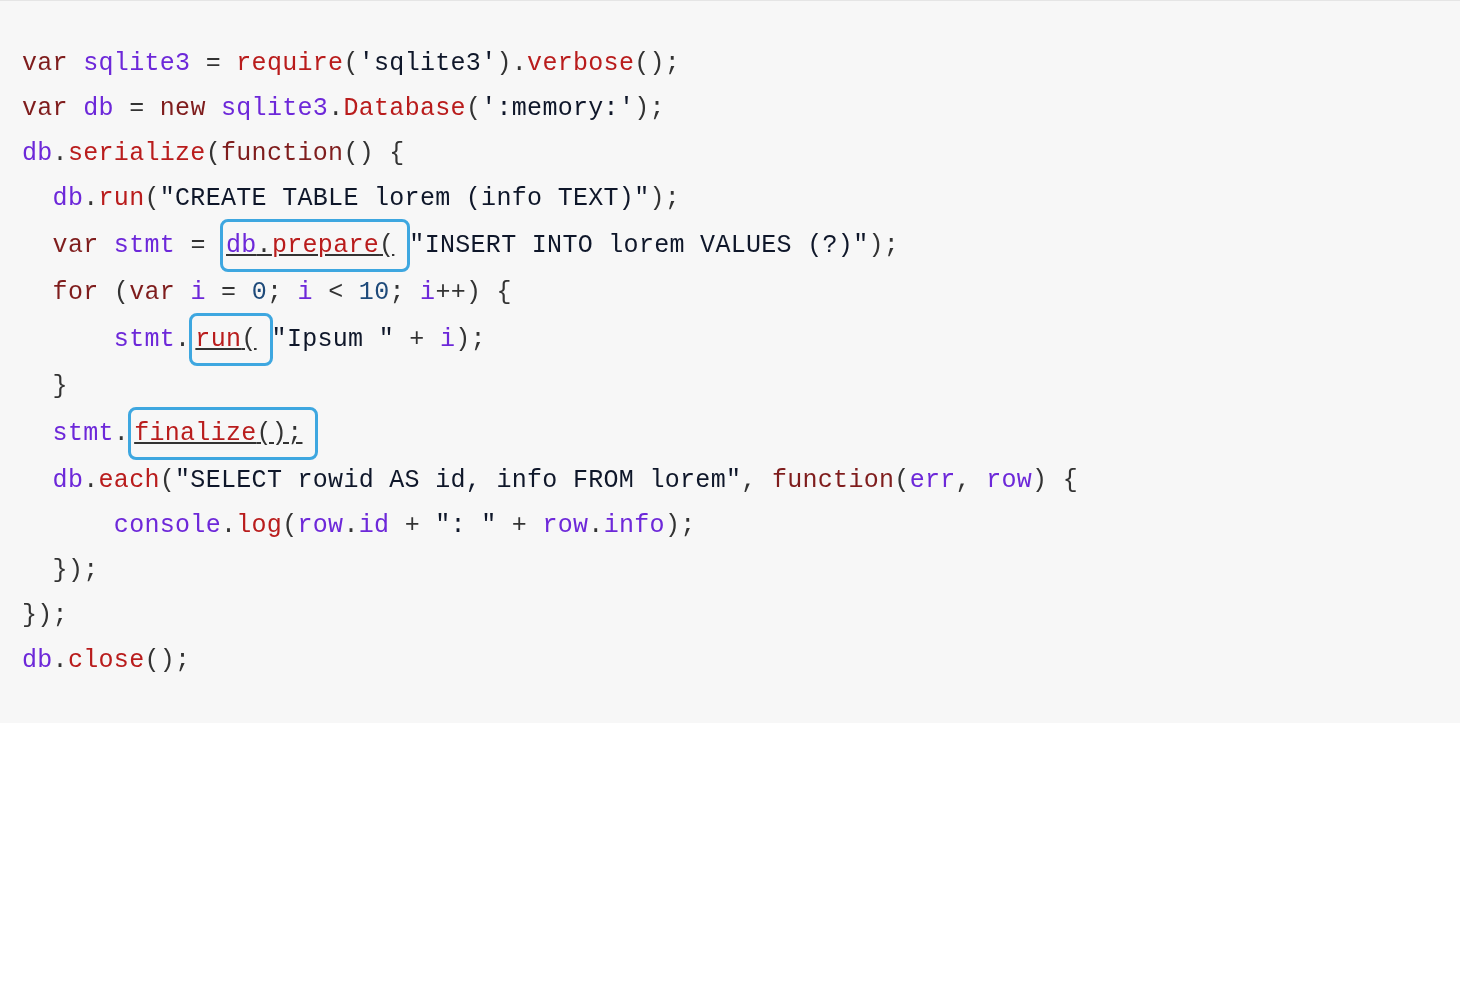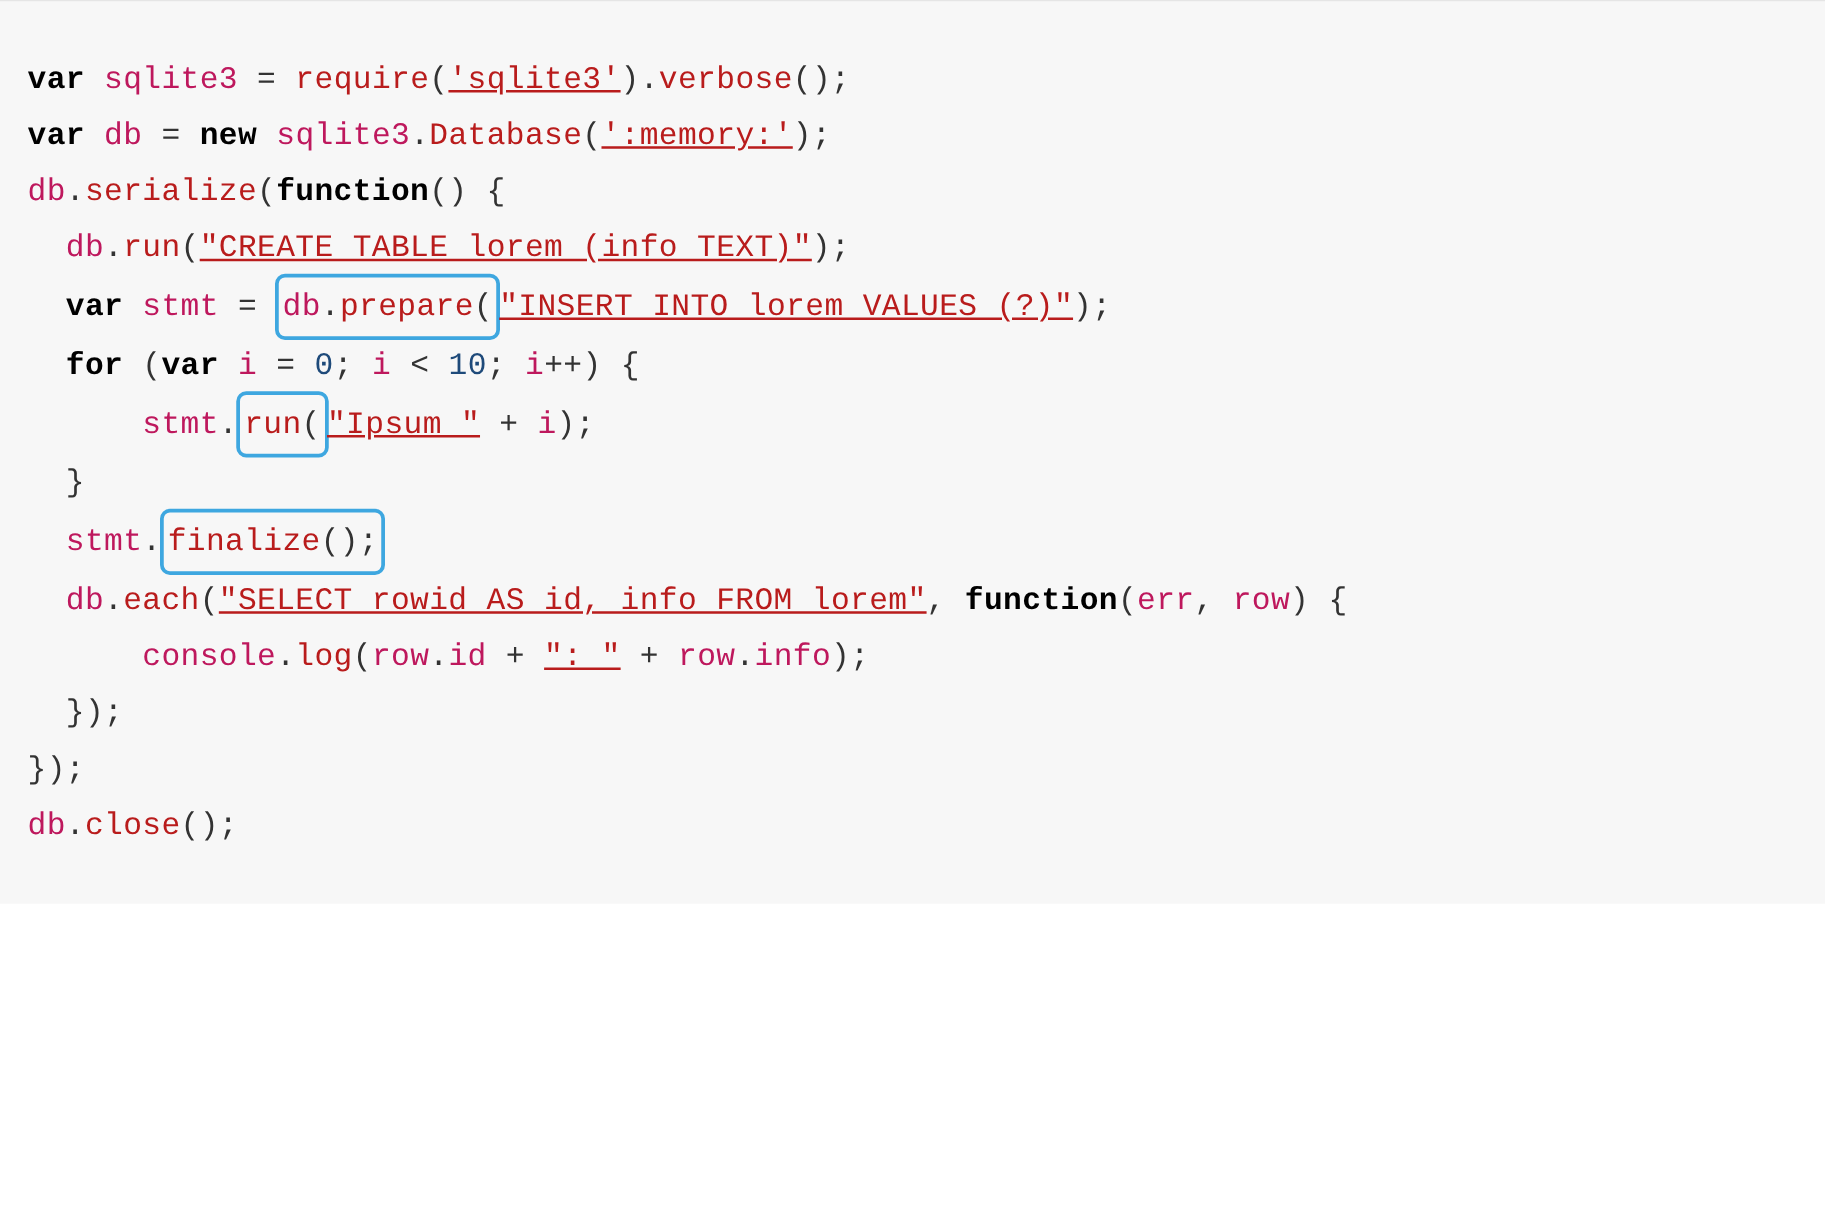--- a/index.html
+++ b/index.html
@@ -13,31 +13,32 @@
   .code-block {
     background: #f7f7f7;
     border-top: 1px solid #e5e5e5;
     padding: 40px 22px 40px 22px;
     font-size: 25px;
     line-height: 45px;
     white-space: pre;
     color: #333333;
     letter-spacing: 0.3px;
   }
-  .k  { color: #000000; font-weight: bold; }      
+  .k  { color: #7f1d1d; }      
   .fn { color: #b91c1c; }      
-  .nm { color: #be185d; }      
+  .nm { color: #6d28d9; }      
   .p  { color: #333333; }      
-  .s  { color: #b91c1c; text-decoration: underline; }      
+  .s  { color: #0f172a; }      
   .n  { color: #1e4a7a; }      
   .op { color: #333333; }      
   .box {
     border: 3.5px solid #3ea7e0;
     border-radius: 8px;
-    padding: 1px 3px 1px 3px;
+    padding: 1px 13px 1px 3px;
     margin: -2px -1px;
     display: inline-block;
+    text-decoration: underline;
   }
 </style>
 </head>
 <body>
 
 <div class="code-block" id="code"><div><span class="k">var</span><span> </span><span class="nm">sqlite3</span><span> </span><span class="op">=</span><span> </span><span class="fn">require</span><span class="p">(</span><span class="s">'sqlite3'</span><span class="p">)</span><span class="p">.</span><span class="fn">verbose</span><span class="p">();</span></div><div><span class="k">var</span><span> </span><span class="nm">db</span><span> </span><span class="op">=</span><span> </span><span class="k">new</span><span> </span><span class="nm">sqlite3</span><span class="p">.</span><span class="fn">Database</span><span class="p">(</span><span class="s">':memory:'</span><span class="p">);</span></div><div><span></span></div><div><span class="nm">db</span><span class="p">.</span><span class="fn">serialize</span><span class="p">(</span><span class="k">function</span><span class="p">() {</span></div><div><span>  </span><span class="nm">db</span><span class="p">.</span><span class="fn">run</span><span class="p">(</span><span class="s">"CREATE TABLE lorem (info TEXT)"</span><span class="p">);</span></div><div><span></span></div><div><span>  </span><span class="k">var</span><span> </span><span class="nm">stmt</span><span> </span><span class="op">=</span><span> </span><span class="box"><span class="nm">db</span><span class="p">.</span><span class="fn">prepare</span><span class="p">(</span></span><span class="s">"INSERT INTO lorem VALUES (?)"</span><span class="p">);</span></div><div><span>  </span><span class="k">for</span><span> </span><span class="p">(</span><span class="k">var</span><span> </span><span class="nm">i</span><span> </span><span class="op">=</span><span> </span><span class="n">0</span><span class="p">;</span><span> </span><span class="nm">i</span><span> </span><span class="op">&lt;</span><span> </span><span class="n">10</span><span class="p">;</span><span> </span><span class="nm">i</span><span class="op">++</span><span class="p">)</span><span class="p"> {</span></div><div><span>      </span><span class="nm">stmt</span><span class="p">.</span><span class="box"><span class="fn">run</span><span class="p">(</span></span><span class="s">"Ipsum "</span><span> </span><span class="op">+</span><span> </span><span class="nm">i</span><span class="p">);</span></div><div><span>  </span><span class="p">}</span></div><div><span>  </span><span class="nm">stmt</span><span class="p">.</span><span class="box"><span class="fn">finalize</span><span class="p">();</span></span></div><div><span></span></div><div><span>  </span><span class="nm">db</span><span class="p">.</span><span class="fn">each</span><span class="p">(</span><span class="s">"SELECT rowid AS id, info FROM lorem"</span><span class="p">,</span><span> </span><span class="k">function</span><span class="p">(</span><span class="nm">err</span><span class="p">,</span><span> </span><span class="nm">row</span><span class="p">)</span><span class="p"> {</span></div><div><span>      </span><span class="nm">console</span><span class="p">.</span><span class="fn">log</span><span class="p">(</span><span class="nm">row</span><span class="p">.</span><span class="nm">id</span><span> </span><span class="op">+</span><span> </span><span class="s">": "</span><span> </span><span class="op">+</span><span> </span><span class="nm">row</span><span class="p">.</span><span class="nm">info</span><span class="p">);</span></div><div><span>  </span><span class="p">});</span></div><div><span class="p">});</span></div><div><span></span></div><div><span class="nm">db</span><span class="p">.</span><span class="fn">close</span><span class="p">();</span></div></div>
 
 </body></html>

